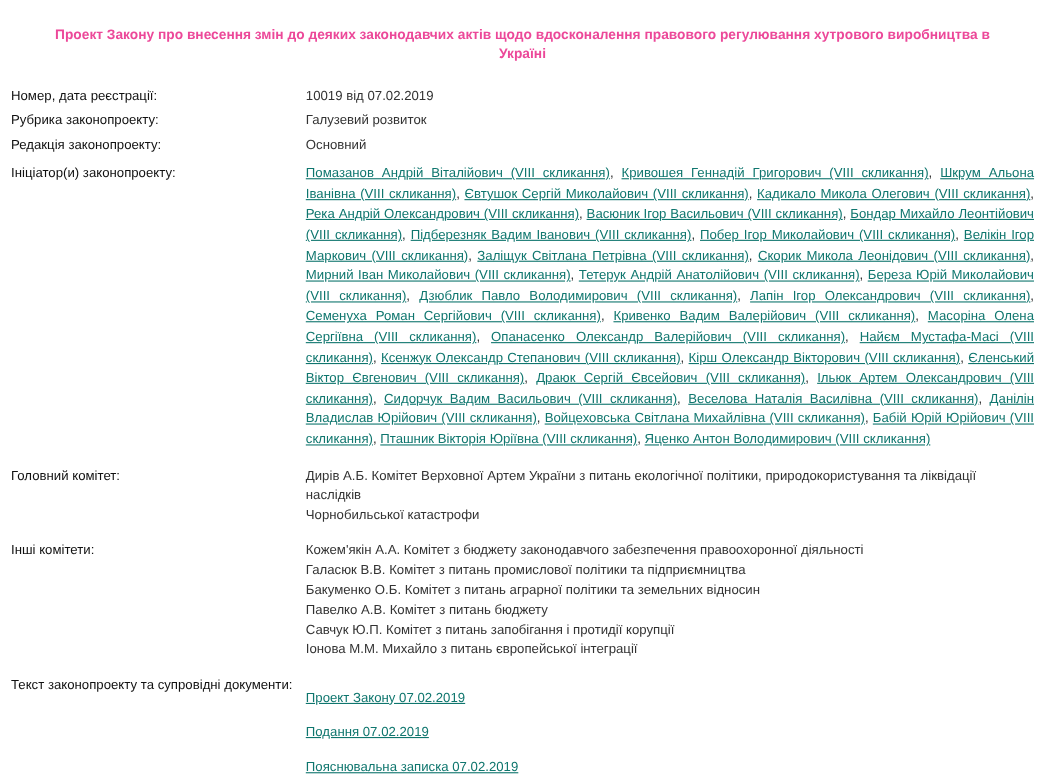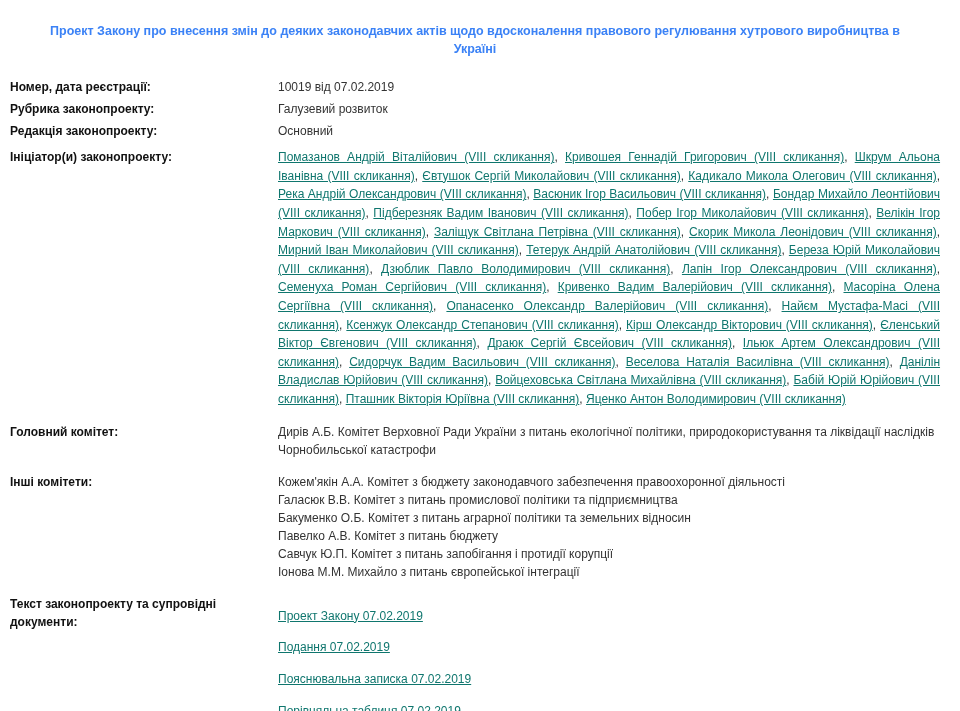--- a/index.html
+++ b/index.html
@@ -16,39 +16,39 @@
     overflow: hidden;
   }
   .page {
     width: 960px;
     box-sizing: border-box;
     padding: 18px 20px 0 10px;
   }
   .doc-title {
     font-weight: bold;
     font-size: 12.5px;
-    color: #3b82f6;
+    color: #ec4899;
     text-align: center;
     line-height: 1.45;
     margin: 4px 0 18px 0;
     padding: 0 40px;
   }
   table.meta {
     border-collapse: collapse;
     width: 100%;
     table-layout: fixed;
   }
   table.meta td {
     vertical-align: top;
     padding: 2px 0 2px 0;
     line-height: 1.5;
   }
   td.label {
     width: 268px;
-    font-weight: bold;
+    font-weight: normal;
     color: #111111;
     padding-left: 4px;
     padding-right: 8px;
     font-size: 12px;
     margin-top: 18px;
   }
   td.value {
     color: #333333;
     font-size: 12px;
     padding-right: 10px;
@@ -96,21 +96,21 @@
         </td>
       </tr>
       <tr class="row-spacer">
           <td></td>
           <td></td>
         </tr>
       <tr>
         <td class="label">Головний комітет:</td>
         <td class="value">
           <div id="main-committee-list">
-              <span class="committee-line">Дирів А.Б. Комітет Верховної Ради України з питань екологічної політики, природокористування та ліквідації наслідків</span>
+              <span class="committee-line">Дирів А.Б. Комітет Верховної Артем України з питань екологічної політики, природокористування та ліквідації наслідків</span>
               <span class="committee-line">Чорнобильської катастрофи</span>
             </div>
         </td>
       </tr>
       <tr class="row-spacer">
           <td></td>
           <td></td>
         </tr>
       <tr>
         <td class="label">Інші комітети:</td>

